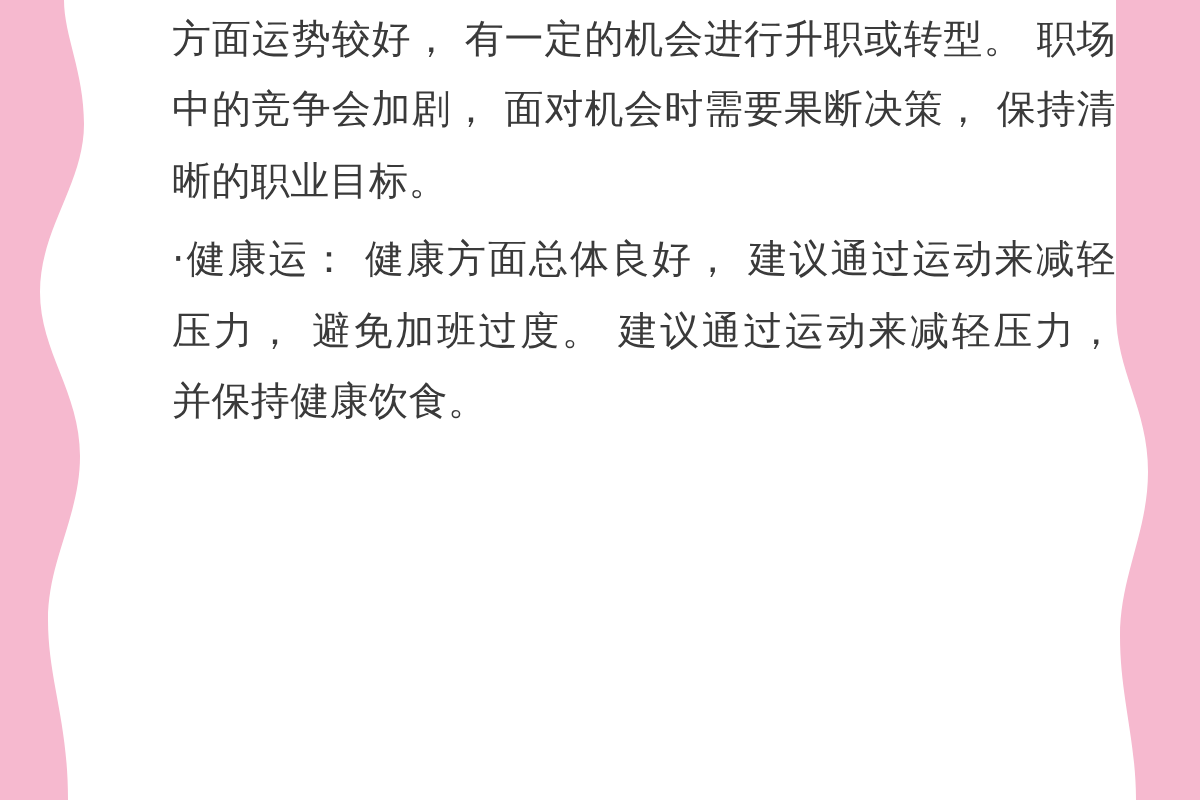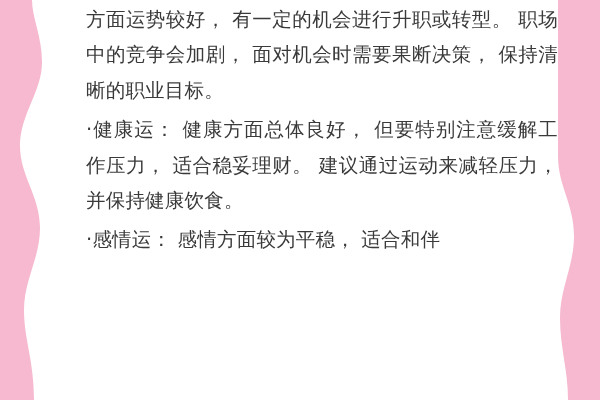--- a/index.html
+++ b/index.html
@@ -98,17 +98,16 @@
   </div>
 
   <div class="right-band">
     <svg class="inner-white" viewBox="0 0 42 400" preserveAspectRatio="none">
       <path d="M0,0 L0,400 L10,400 C10,370 2,348 2,318 C2,288 16,266 16,236 C16,204 0,186 0,156 L0,0 Z" fill="#ffffff"></path>
     </svg>
   </div>
 
   <div class="content">
     <p class="para first">方面运势较好， 有一定的机会进行升职或转型。 职场中的竞争会加剧， 面对机会时需要果断决策， 保持清晰的职业目标。</p>
-    <p class="para">·健康运： 健康方面总体良好， 但要特别注意缓解工作压力， 适合稳妥理财。 建议通过运动来减轻压力， 并保持健康饮食。</p>
-    <p class="para">·感情运： 感情方面较为平稳， 适合和伴</p>
+    <p class="para">·健康运： 健康方面总体良好， 建议通过运动来减轻压力， 避免加班过度。 建议通过运动来减轻压力， 并保持健康饮食。</p>
   </div>
 
 </div>
 
 </body></html>

